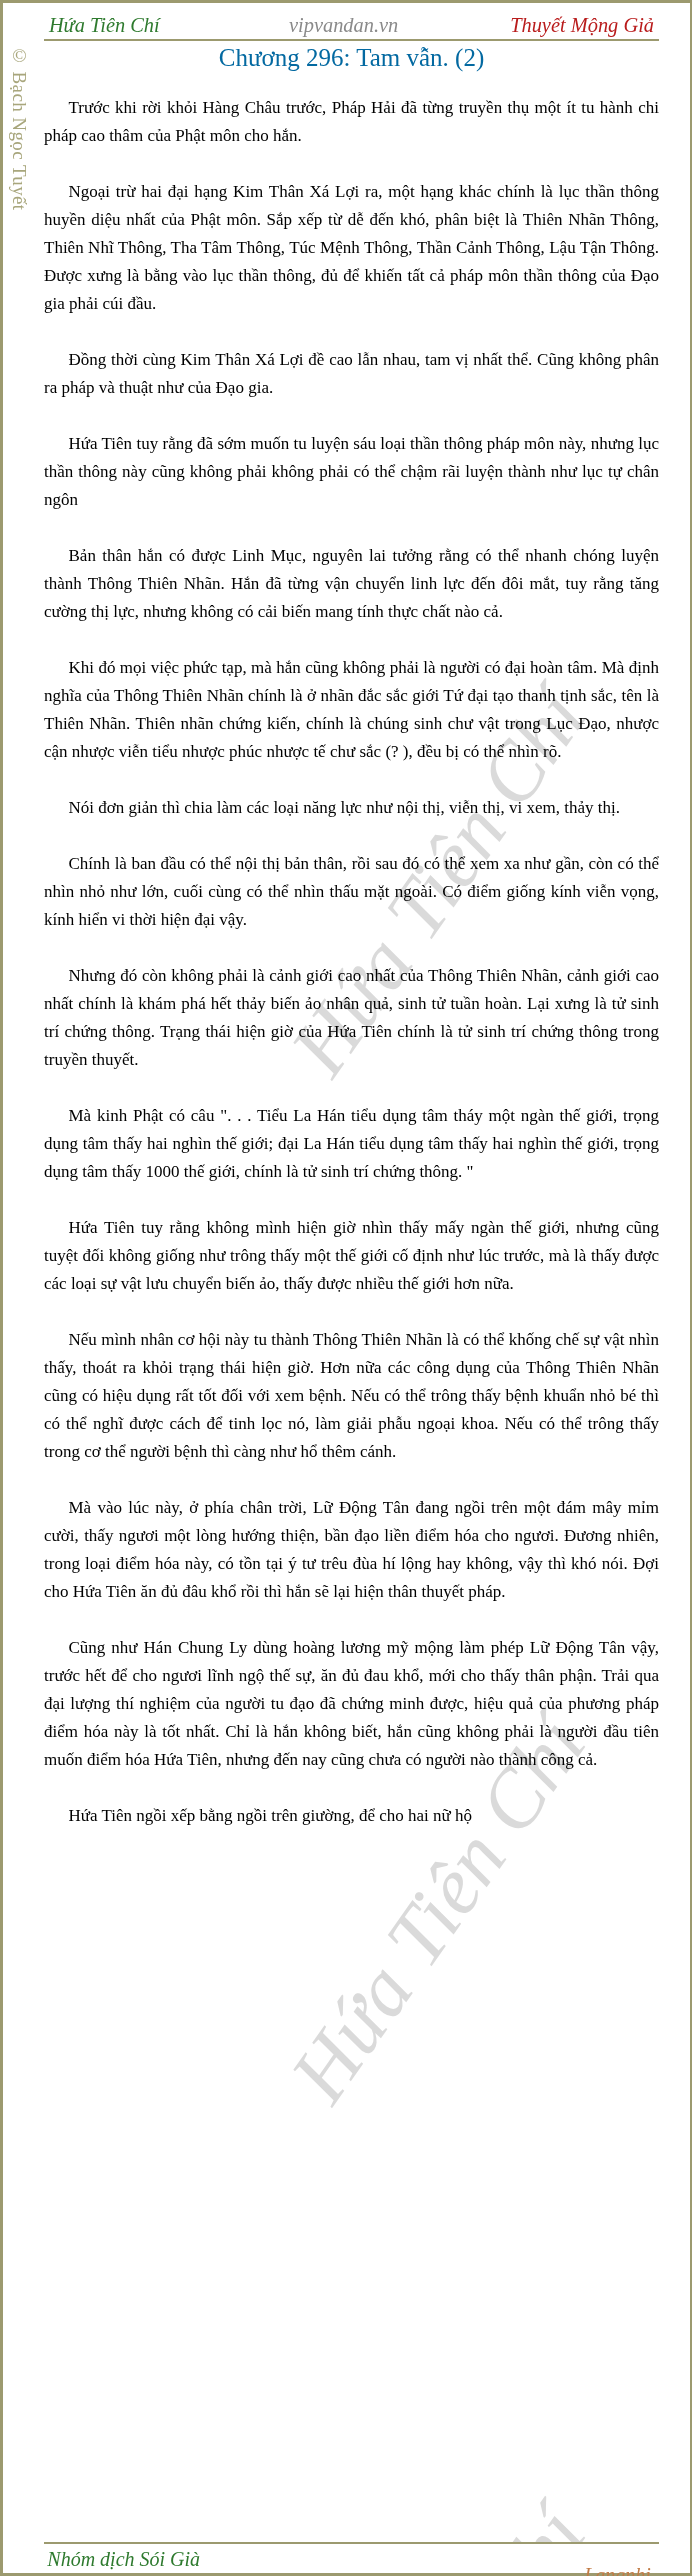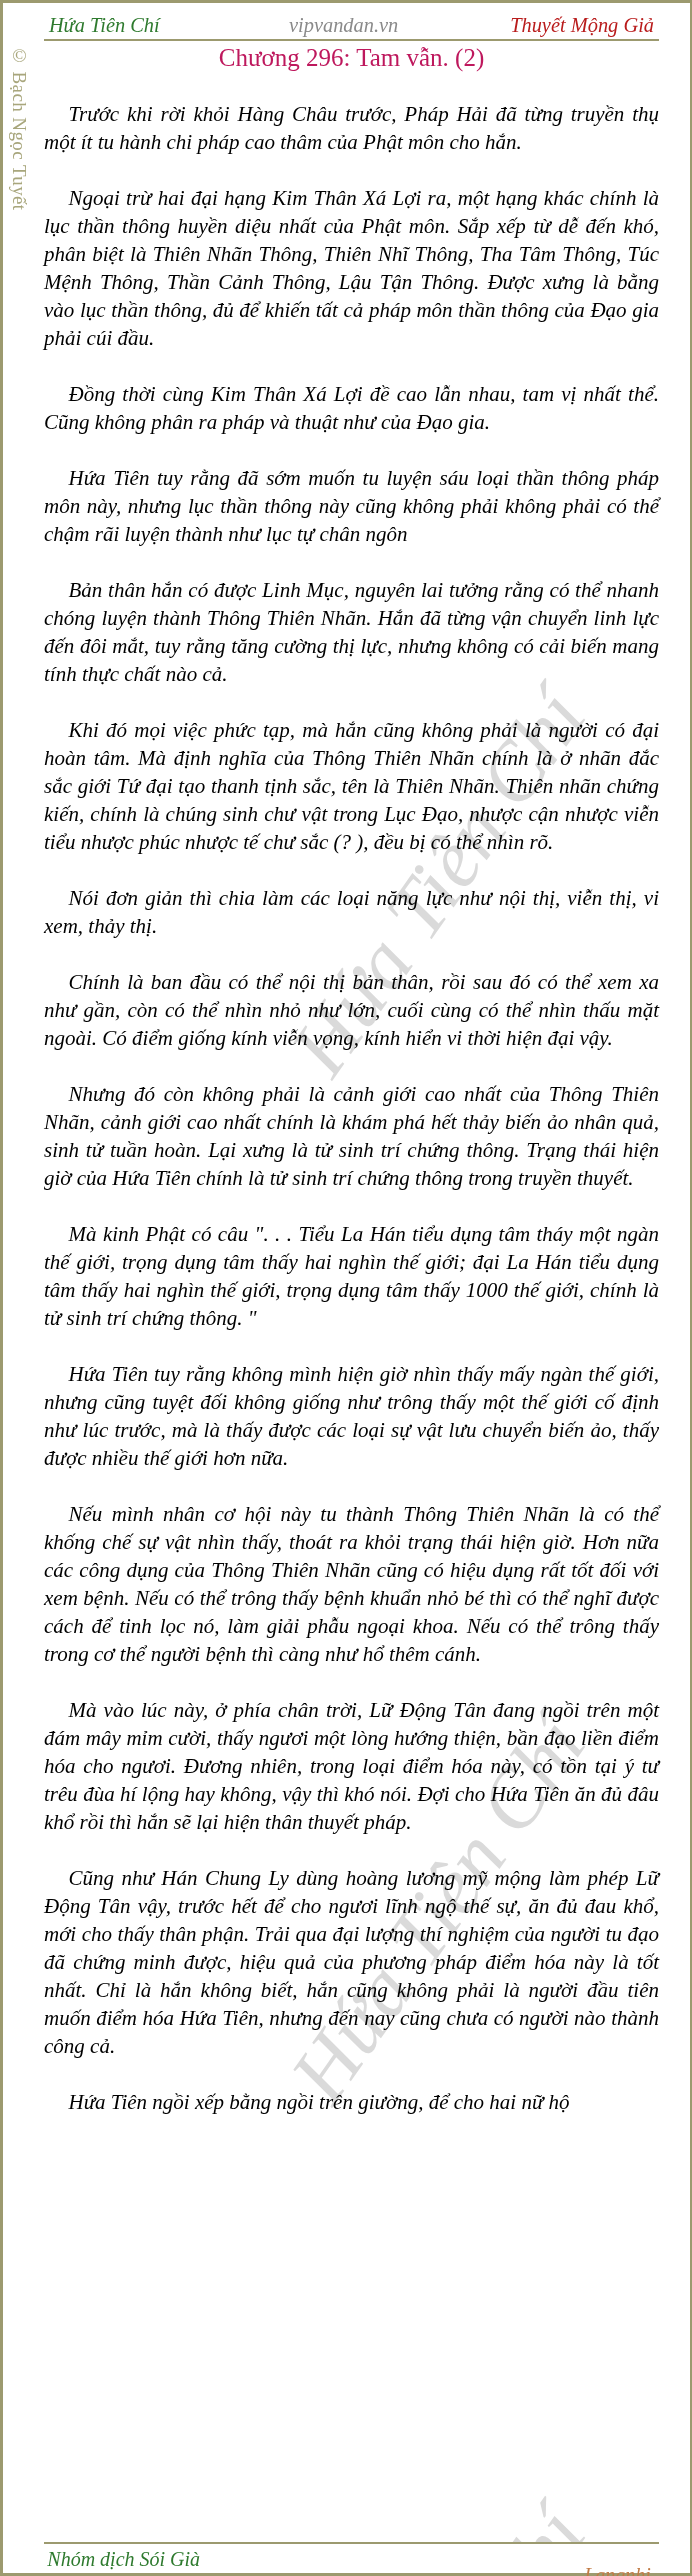--- a/index.html
+++ b/index.html
@@ -17,26 +17,26 @@
   .header {
     position: absolute; left: 41px; top: 4.9px; width: 615px; height: 31px;
     border-bottom: 2.4px solid #9c9a6f;
     font-family: "Liberation Serif", serif; font-style: italic; font-size: 20.4px;
   }
   .header .left { position: absolute; left: 4.9px; top: 5.7px; color: #2e7a2e; }
   .header .center { position: absolute; left: 245px; top: 5.7px; color: #8a8a8a; }
   .header .right { position: absolute; right: 5px; top: 5.7px; color: #b91c1c; text-align: right; }
   .chapter-title {
     position: absolute; left: 41px; top: 41px; width: 615px; text-align: center;
-    font-family: "Liberation Serif", serif; font-size: 25px; color: #be185d;
+    font-family: "Liberation Serif", serif; font-size: 25px; color: #0369a1;
   }
   .content {
-    position: absolute; left: 41px; top: 97px; width: 615px;
-    font-family: "Liberation Serif", serif; font-size: 21px; line-height: 28px;
-    color: #000000; text-align: justify; font-style: italic;
+    position: absolute; left: 41px; top: 91px; width: 615px;
+    font-family: "Liberation Serif", serif; font-size: 17px; line-height: 28px;
+    color: #000000; text-align: justify;
   }
   .content p { margin: 0 0 28px 0; text-indent: 24.5px; }
   .watermark {
     position: absolute; font-family: "Liberation Serif", serif; font-style: italic;
     font-size: 82px; color: rgba(150,150,150,0.35); white-space: nowrap;
     transform: rotate(-55deg); transform-origin: left top; pointer-events: none;
   }
   .footer {
     position: absolute; left: 41px; top: 2539px; width: 615px; height: 33px;
     border-top: 2.4px solid #9c9a6f;

